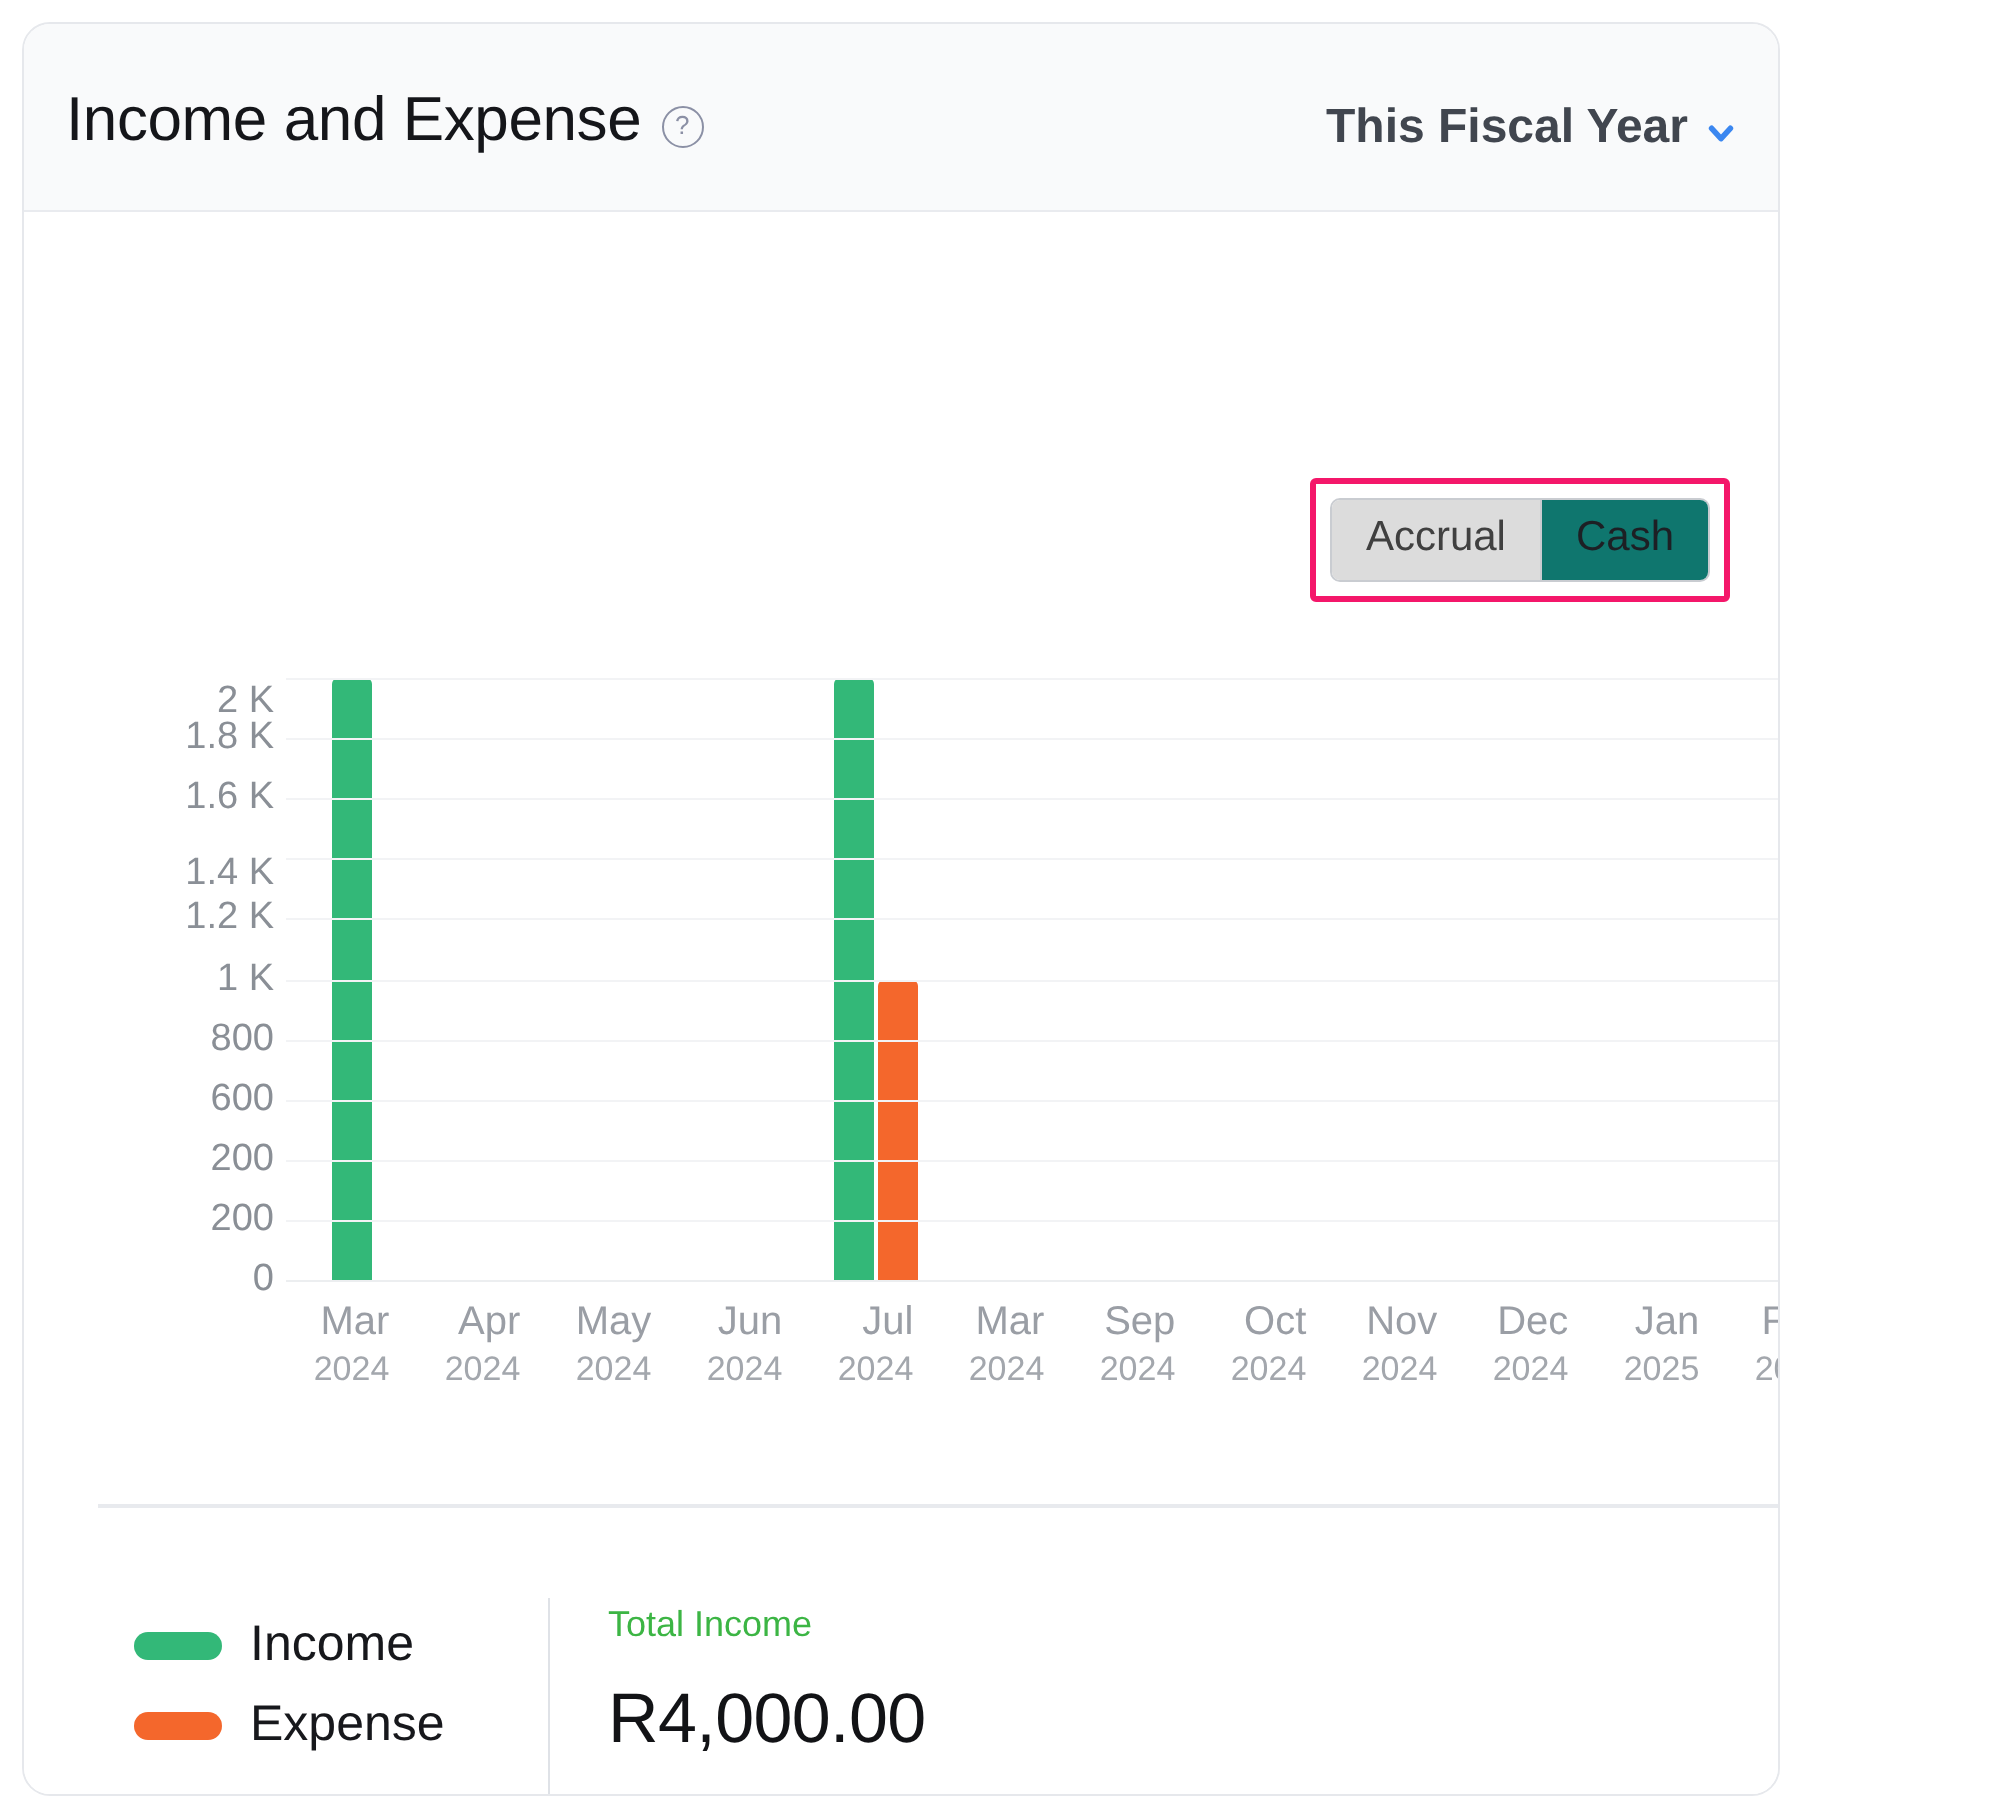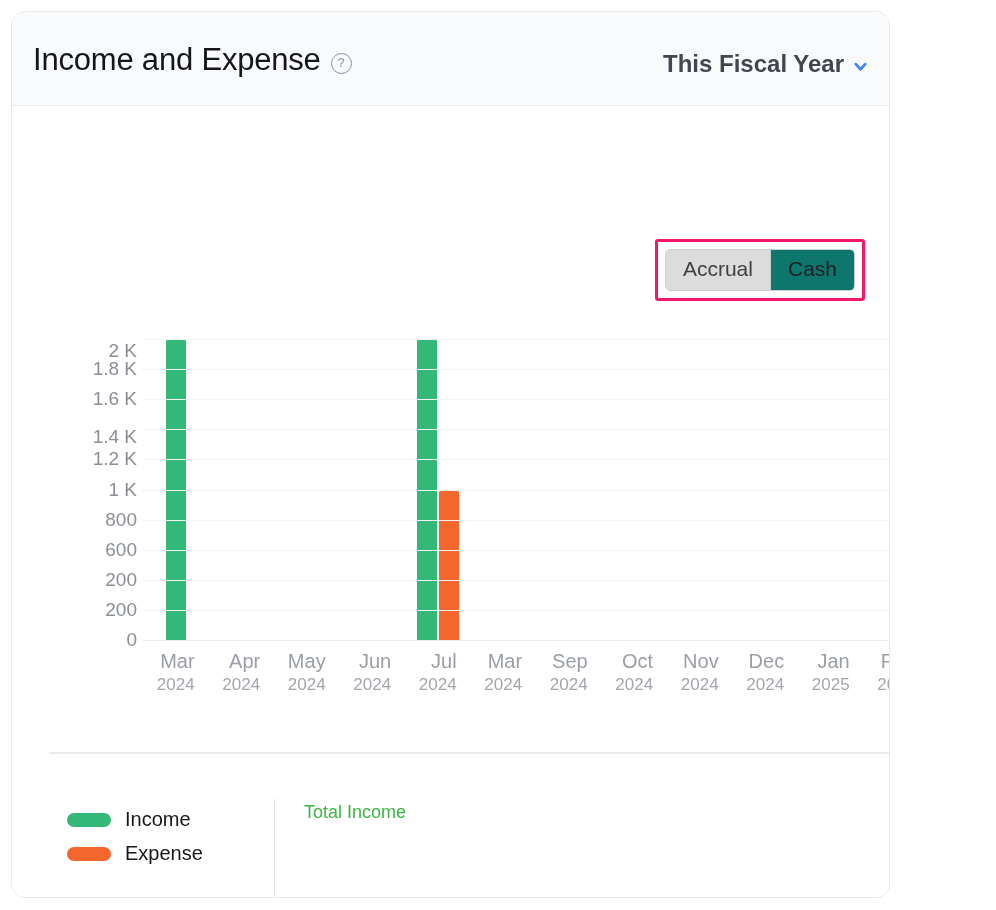--- a/index.html
+++ b/index.html
@@ -237,21 +237,21 @@
     margin-bottom: 11px;
   }
   .swatch {
     width: 44px;
     height: 14px;
     border-radius: 7px;
   }
   .swatch.income  { background: #33b878; }
   .swatch.expense { background: #f4672c; }
   .legend-label {
-    font-size: 20px;
+    font-size: 25px;
     color: #17181c;
   }
 
   .vdivider {
     position: absolute;
     left: 262px;
     top: 3px;
     width: 1px;
     height: 105px;
     background: #dfe2e7;
@@ -413,18 +413,19 @@
         <div class="legend-row">
           <span class="swatch expense"></span>
           <span class="legend-label">Expense</span>
         </div>
       </div>
 
       <div class="vdivider"></div>
 
       <div class="total-block income">
         <div class="total-label income">Total Income</div>
+        <div class="total-value">R4,000.00</div>
       </div>
 
     </div>
 
   </div>
 </div>
 
 </body></html>

